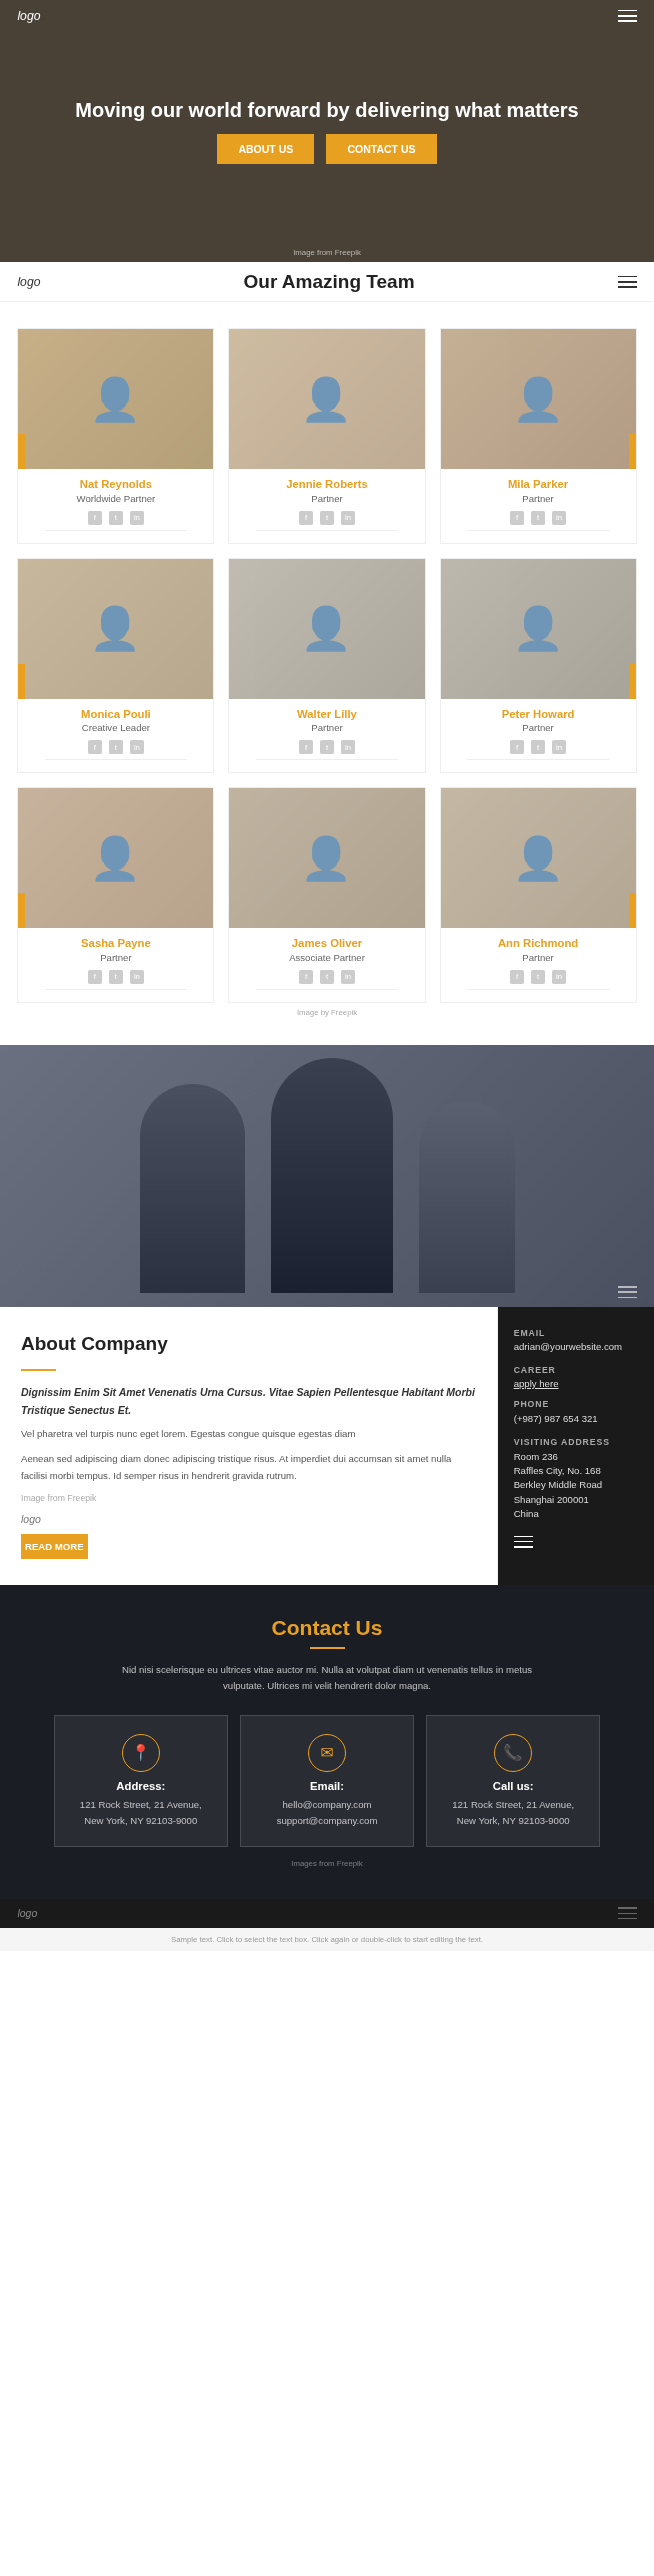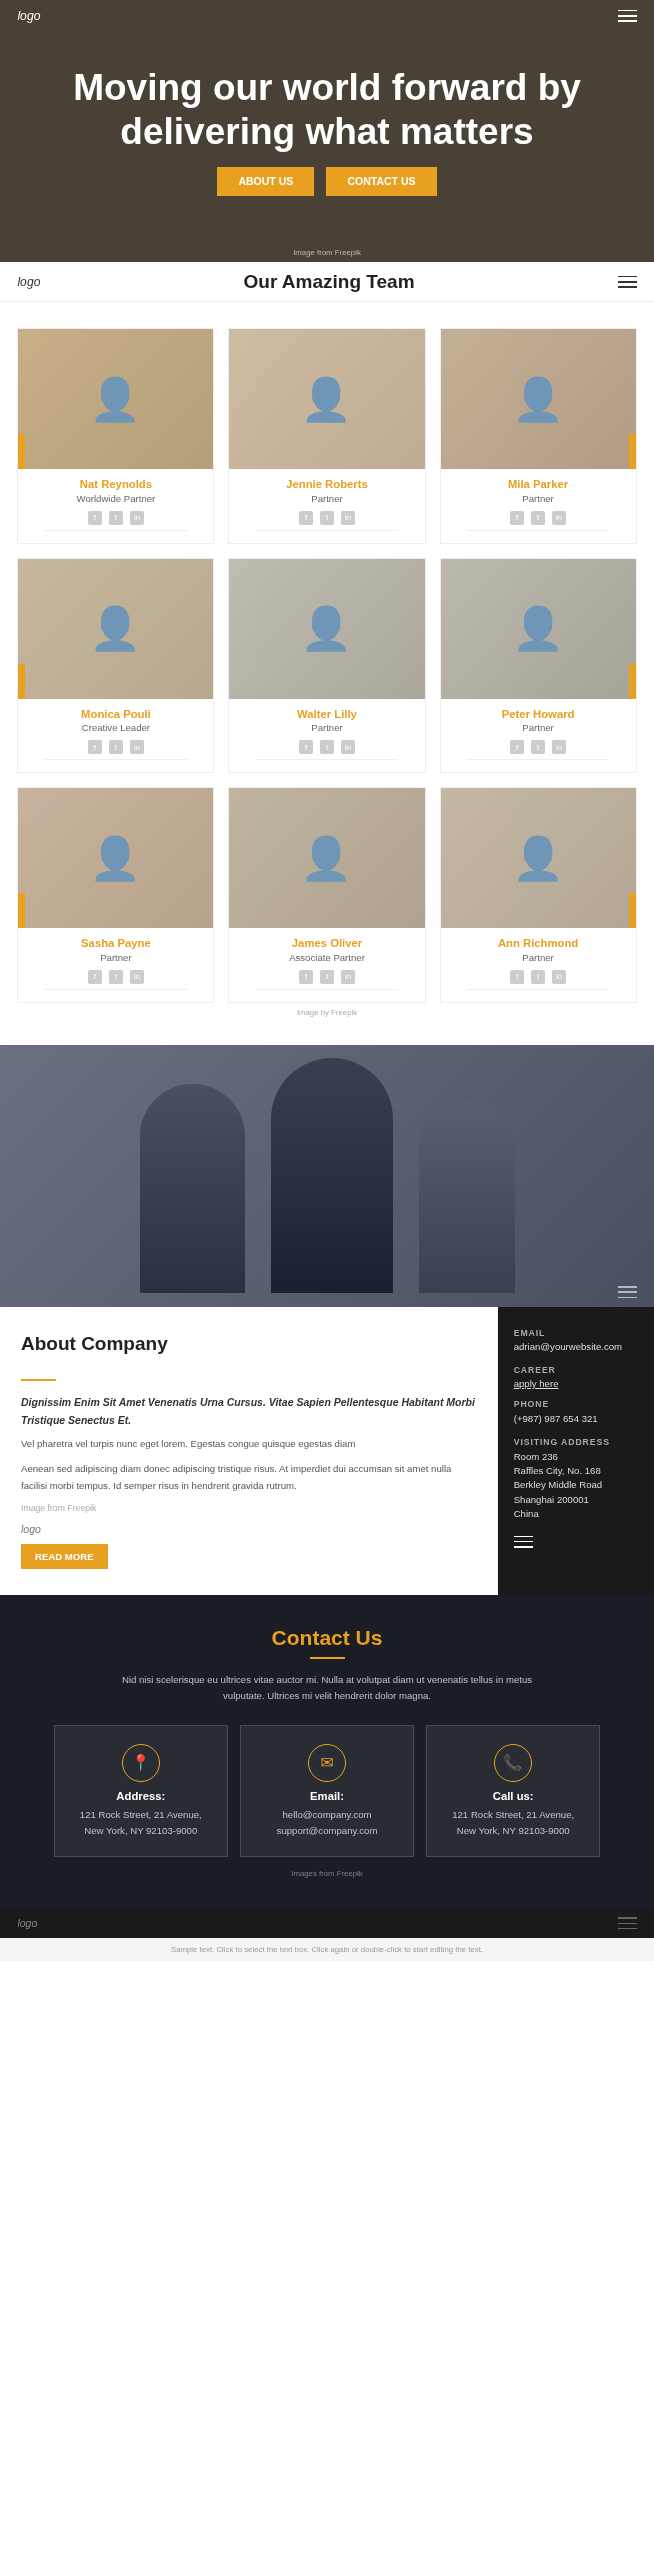--- a/index.html
+++ b/index.html
@@ -18,21 +18,21 @@
       text-align: center;
       color: #fff;
       overflow: hidden;
     }
     .hero-bg {
       position: absolute; inset: 0;
       background: linear-gradient(rgba(0,0,0,0.4), rgba(0,0,0,0.4));
       background-color: #7a6a5a;
     }
     .hero-content { position: relative; z-index: 1; padding: 0 35px; }
-    .hero h1 { font-size: 37px; font-weight: 800; line-height: 1.2; margin-bottom: 12.2px; }
+    .hero h1 { font-size: 20px; font-weight: 800; line-height: 1.2; margin-bottom: 12.2px; }
     .hero p { font-size: 11.3px; line-height: 1.6; margin-bottom: 17.4px; max-width: 453px; }
     .hero-buttons { display: flex; gap: 12.2px; justify-content: center; }
     .btn-orange {
       background: #e8a020; color: #fff; border: none; padding: 8.7px 21px;
       font-size: 10.5px; font-weight: 700; cursor: pointer; text-transform: uppercase;
     }
     .hero-credit { position: absolute; bottom: 5.2px; font-size: 7.8px; color: rgba(255,255,255,0.6); }
 
     
     .navbar {
@@ -82,28 +82,28 @@
       display: flex; align-items: center; justify-content: center;
     }
 
     
     .about-section {
       display: flex; background: #fff;
     }
     .about-left {
       flex: 1; padding: 26px 21px; border-right: 0.9px solid #eee;
     }
-    .about-left h2 { font-size: 19px; font-weight: 800; margin-bottom: 24px; color: #222; }
+    .about-left h2 { font-size: 19px; font-weight: 800; margin-bottom: 14px; color: #222; }
     .about-left .accent-line { width: 35px; height: 2.6px; background: #e8a020; margin-bottom: 12.2px; }
     .about-left .italic-text { font-size: 10.5px; font-style: italic; line-height: 1.7; color: #333; margin-bottom: 7px; font-weight: 600; }
     .about-left .normal-text { font-size: 9.6px; line-height: 1.7; color: #555; margin-bottom: 8.7px; }
     .about-left .img-credit { font-size: 8.7px; color: #aaa; margin-bottom: 10.5px; }
     .about-logo { font-size: 10.5px; font-style: italic; color: #777; margin-bottom: 8.7px; }
     .btn-orange-sm {
-      background: #e8a020; color: #fff; border: none; padding: 7px 14px;
+      background: #e8a020; color: #fff; border: none; padding: 7px 4px;
       font-size: 9.6px; font-weight: 700; cursor: pointer; text-transform: uppercase;
     }
     .about-right {
       width: 156px; padding: 21px 15.7px; background: #1a1a1a; color: #fff;
     }
     .info-label { font-size: 8.7px; font-weight: 700; color: #aaa; margin-bottom: 2.6px; margin-top: 10.5px; text-transform: uppercase; letter-spacing: 0.9px; }
     .info-label:first-child { margin-top: 0; }
     .info-value { font-size: 9.6px; color: #ddd; line-height: 1.5; }
     .career-apply { font-size: 9.6px; color: #ddd; }
     .career-apply-link { color: #ddd; text-decoration: underline; }

